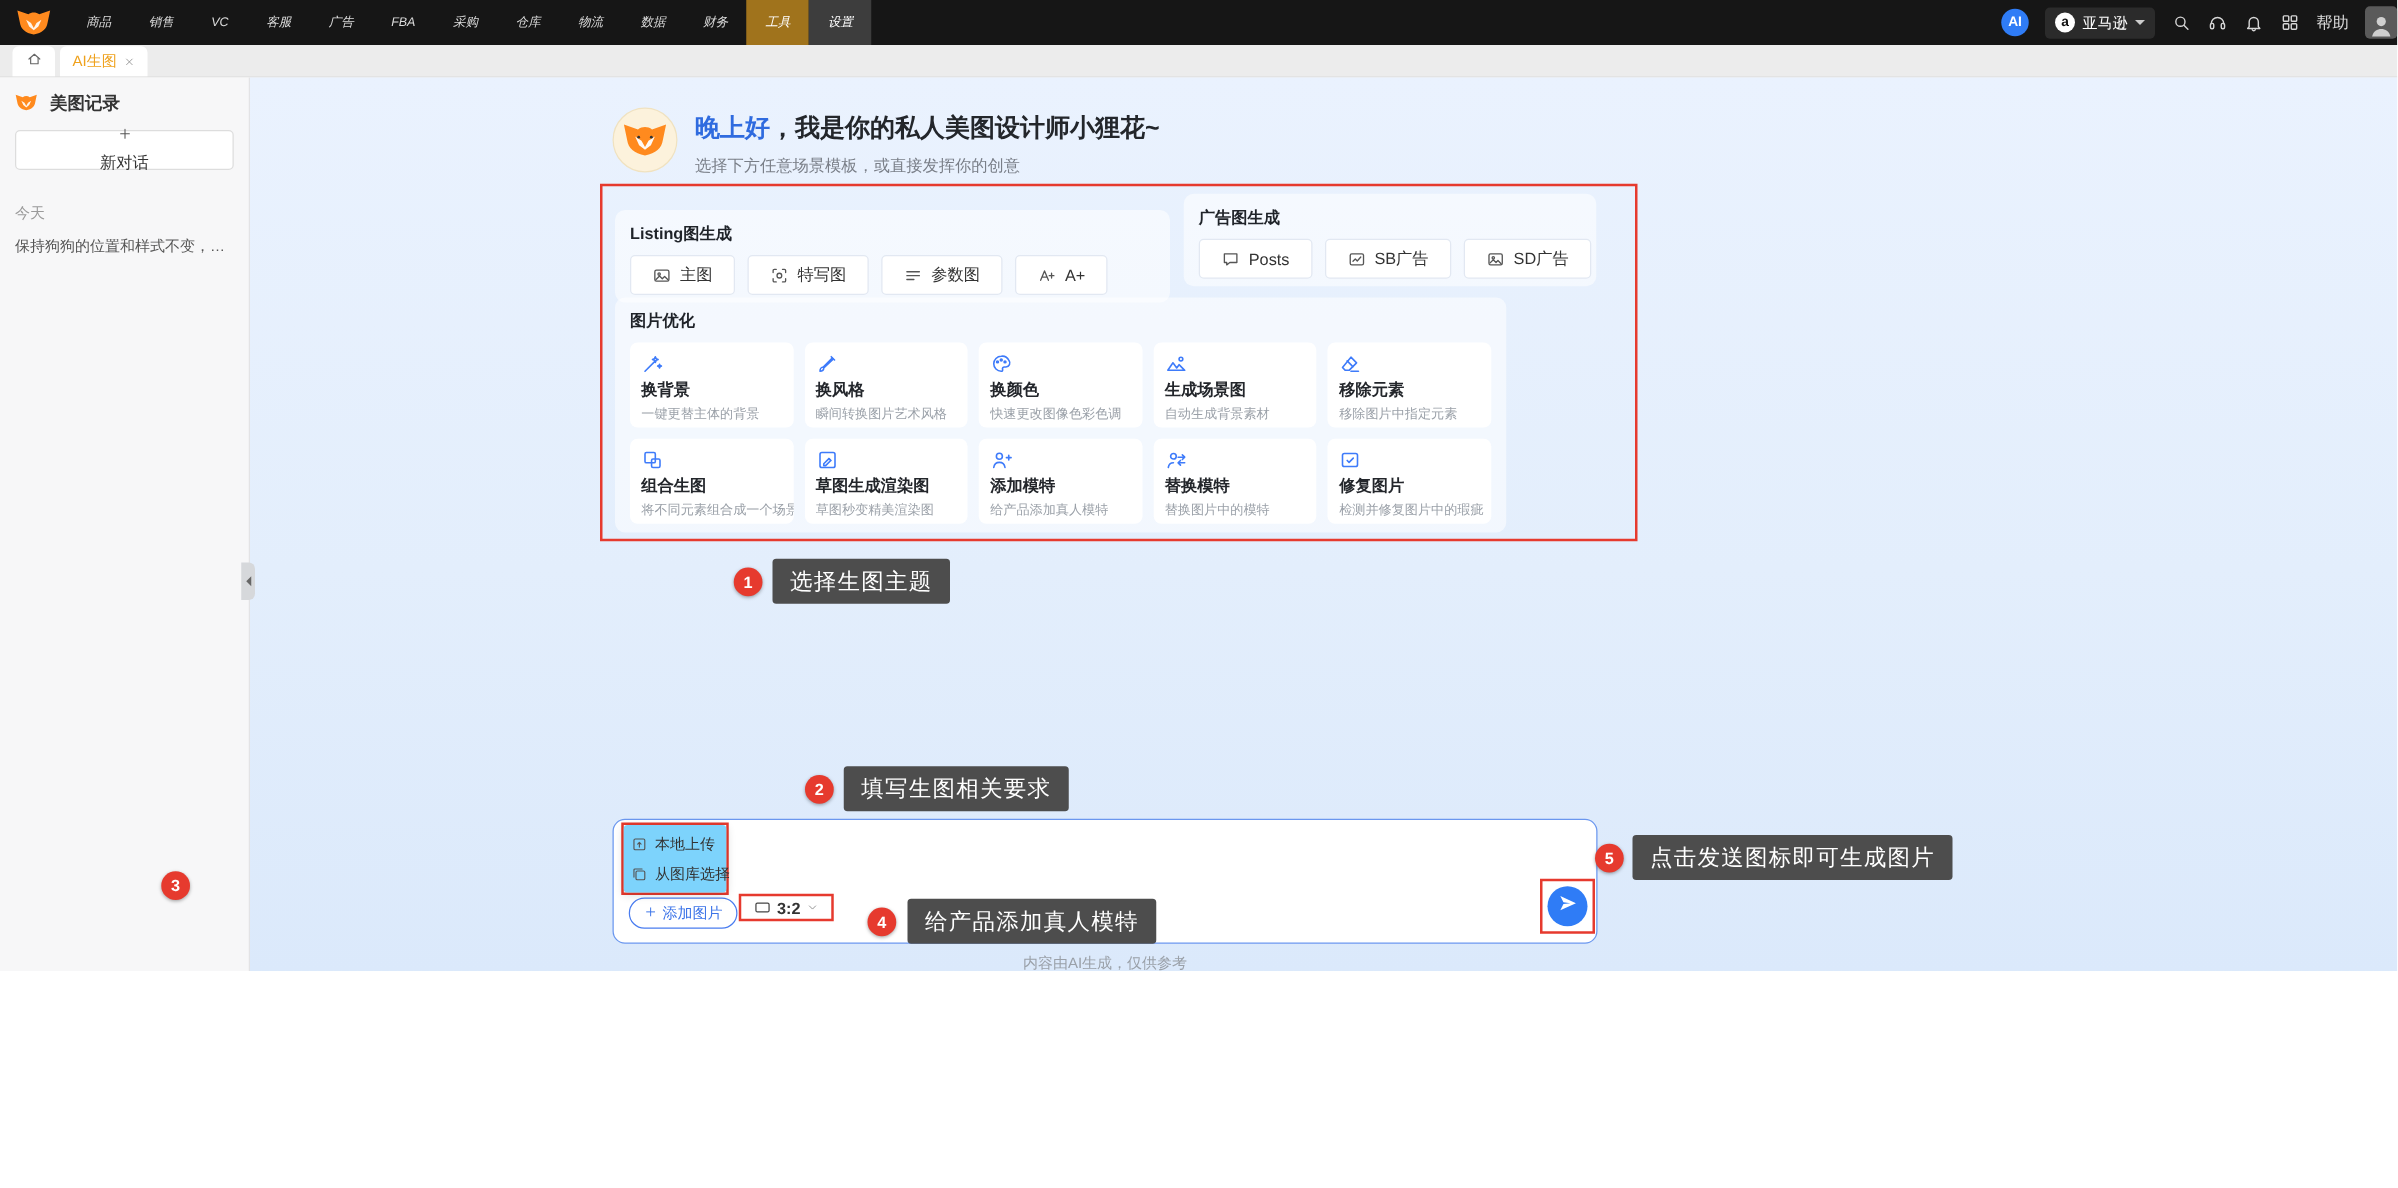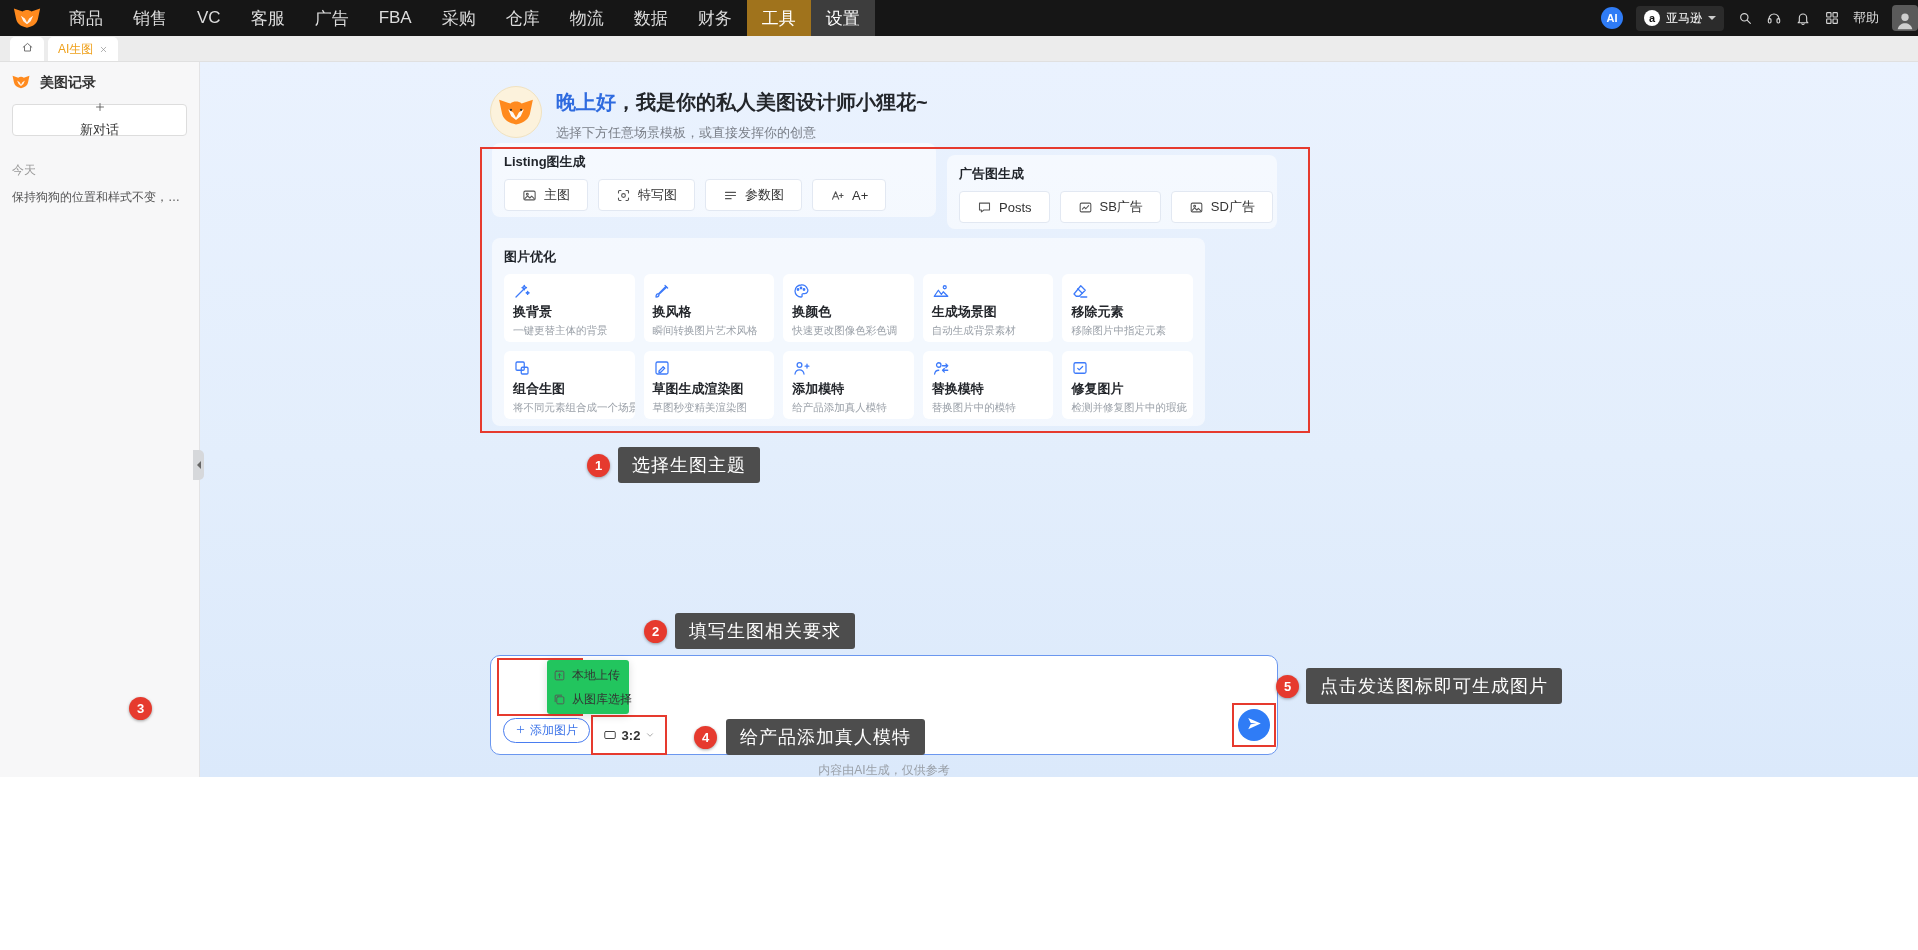--- a/index.html
+++ b/index.html
@@ -2,21 +2,21 @@
 <html><head>
 <meta charset="utf-8">
 <style>
   * { box-sizing: border-box; }
   body { margin:0; background:#fff; font-family:"Liberation Sans","DejaVu Sans",sans-serif; }
   .app { position:relative; width:1918px; height:777px; background:#fff; overflow:hidden; }
 
   
   .topnav { height:36px; background:#161616; display:flex; align-items:stretch; color:#dcdcdc; }
   .logo { width:54px; display:flex; align-items:center; justify-content:center; }
-  .nav-item { padding:0 15px; display:flex; align-items:center; font-size:17px; cursor:pointer; }
+  .nav-item { padding:0 15px; display:flex; align-items:center; font-size:10px; cursor:pointer;font-style:italic; }
   .nav-item.active { background:#a0731c; color:#fff; }
   .nav-item.settings { background:#3d3d3d; color:#fff; }
   .nav-right { margin-left:auto; display:flex; align-items:center; gap:13px; }
   .ai-badge { width:22px; height:22px; border-radius:50%; background:#2f7cf6; color:#fff; font-size:11px; font-weight:bold; display:flex; align-items:center; justify-content:center; }
   .marketplace { display:flex; align-items:center; gap:6px; background:#2b2b2b; border-radius:4px; padding:4px 8px; font-size:12px; color:#fff; cursor:pointer; }
   .amazon-a { width:16px; height:16px; border-radius:50%; background:#fff; color:#111; font-weight:bold; font-size:11px; display:flex; align-items:center; justify-content:center; }
   .caret { width:0; height:0; border:4px solid transparent; border-top-color:#ccc; margin-top:4px; }
   .nav-ic { color:#d6d6d6; display:flex; align-items:center; cursor:pointer; }
   .nav-help { font-size:13px; cursor:pointer; }
   .avatar { width:26px; height:26px; border-radius:4px; background:#5a5a5a; overflow:hidden; display:flex; align-items:flex-end; justify-content:center; cursor:pointer; }
@@ -49,39 +49,39 @@
 
   
   .anno-region { position:absolute; left:280px; top:85px; width:830px; height:286px; border:2px solid #e63a2e; z-index:5; pointer-events:none; }
 
   
   .panel { position:absolute; background:rgba(255,255,255,.55); border-radius:8px; padding:10px 12px; }
   .panel-title { font-size:13px; font-weight:bold; color:#1f2329; }
   .btn-row { display:flex; gap:10px; margin-top:8px; }
   .pill-btn { background:#fff; border:1px solid #e2e8f2; border-radius:4px; height:32px; display:flex; align-items:center; gap:7px; padding:0 17px; font-size:13px; color:#333; cursor:pointer; white-space:nowrap; }
   .pill-btn .ic { color:#555; display:flex; }
-  .panel-listing { left:292px; top:81px; width:444px; height:74px; }
+  .panel-listing { left:292px; top:106px; width:444px; height:74px; }
   .panel-ads { left:747px; top:93px; width:330px; height:74px; }
   .panel-optimize { left:292px; top:176px; width:713px; height:188px; }
   .cards { display:grid; grid-template-columns:repeat(5,1fr); gap:9px; margin-top:8px; }
   .card { background:#fff; border-radius:6px; padding:8px 9px; height:68px; cursor:pointer; overflow:hidden; }
   .card-icon { color:#3e7bfa; display:flex; }
   .card-title { font-size:13px; font-weight:bold; color:#23262b; margin-top:3px; white-space:nowrap; }
   .card-desc { font-size:10.5px; color:#9aa0a8; margin-top:3px; white-space:nowrap; }
 
   
   .composer { position:absolute; left:290px; top:593px; width:788px; height:100px; background:#fff; border:1.5px solid #6b97ef; border-radius:10px; }
   .prompt { position:absolute; left:102px; top:9px; right:70px; font-size:13px; color:#3a3f47; line-height:22px; }
   .tok { color:#4a7df0; background:#e6efff; border-radius:2px; padding:0 1px; }
   .upload-wrap { position:absolute; left:6px; top:2px; width:86px; height:58px; border:2px solid #e63a2e; z-index:8; background:#fff; }
-  .upload-menu { width:100%; height:100%; background:#22c55e; box-shadow:0 2px 8px rgba(0,0,0,.14); border-radius:3px; padding:3px 6px;margin-left:48px; }
+  .upload-menu { width:100%; height:100%; background:#7dd3fc; box-shadow:0 2px 8px rgba(0,0,0,.14); border-radius:3px; padding:3px 6px; }
   .menu-item { display:flex; align-items:center; gap:6px; height:24px; font-size:12px; color:#333; cursor:pointer; white-space:nowrap; }
   .menu-item .ic { color:#555; display:flex; }
   .add-image { position:absolute; left:12px; top:62px; height:25px; border:1px solid #4a7df0; border-radius:13px; background:#fff; color:#3b73e8; font-size:12px; display:flex; align-items:center; gap:4px; padding:0 11px; cursor:pointer; }
-  .ratio-wrap { position:absolute; left:100px; top:59px; width:76px; height:40px; border:2px solid #e63a2e; display:flex; align-items:center; justify-content:center; }
+  .ratio-wrap { position:absolute; left:100px; top:59px; width:76px; height:22px; border:2px solid #e63a2e; display:flex; align-items:center; justify-content:center; }
   .ratio { display:flex; align-items:center; gap:5px; font-size:13px; font-weight:bold; color:#333; cursor:pointer; }
   .ratio .ic { color:#444; display:flex; }
   .ratio .chev { color:#888; display:flex; }
   .send-wrap { position:absolute; left:741px; top:47px; width:44px; height:44px; border:2px solid #e63a2e; }
   .send-btn { margin:4px; width:32px; height:32px; border-radius:50%; background:#2f7cf6; display:flex; align-items:center; justify-content:center; cursor:pointer; }
 
   .footer-note { position:absolute; left:684px; top:700px; transform:translateX(-50%); font-size:12px; color:#9aa0a8; }
 
   
   .anno-circle { position:absolute; width:23px; height:23px; border-radius:50%; background:#e63a2e; color:#fff; font-size:13px; font-weight:bold; display:flex; align-items:center; justify-content:center; box-shadow:0 1px 3px rgba(0,0,0,.35); z-index:29; }

